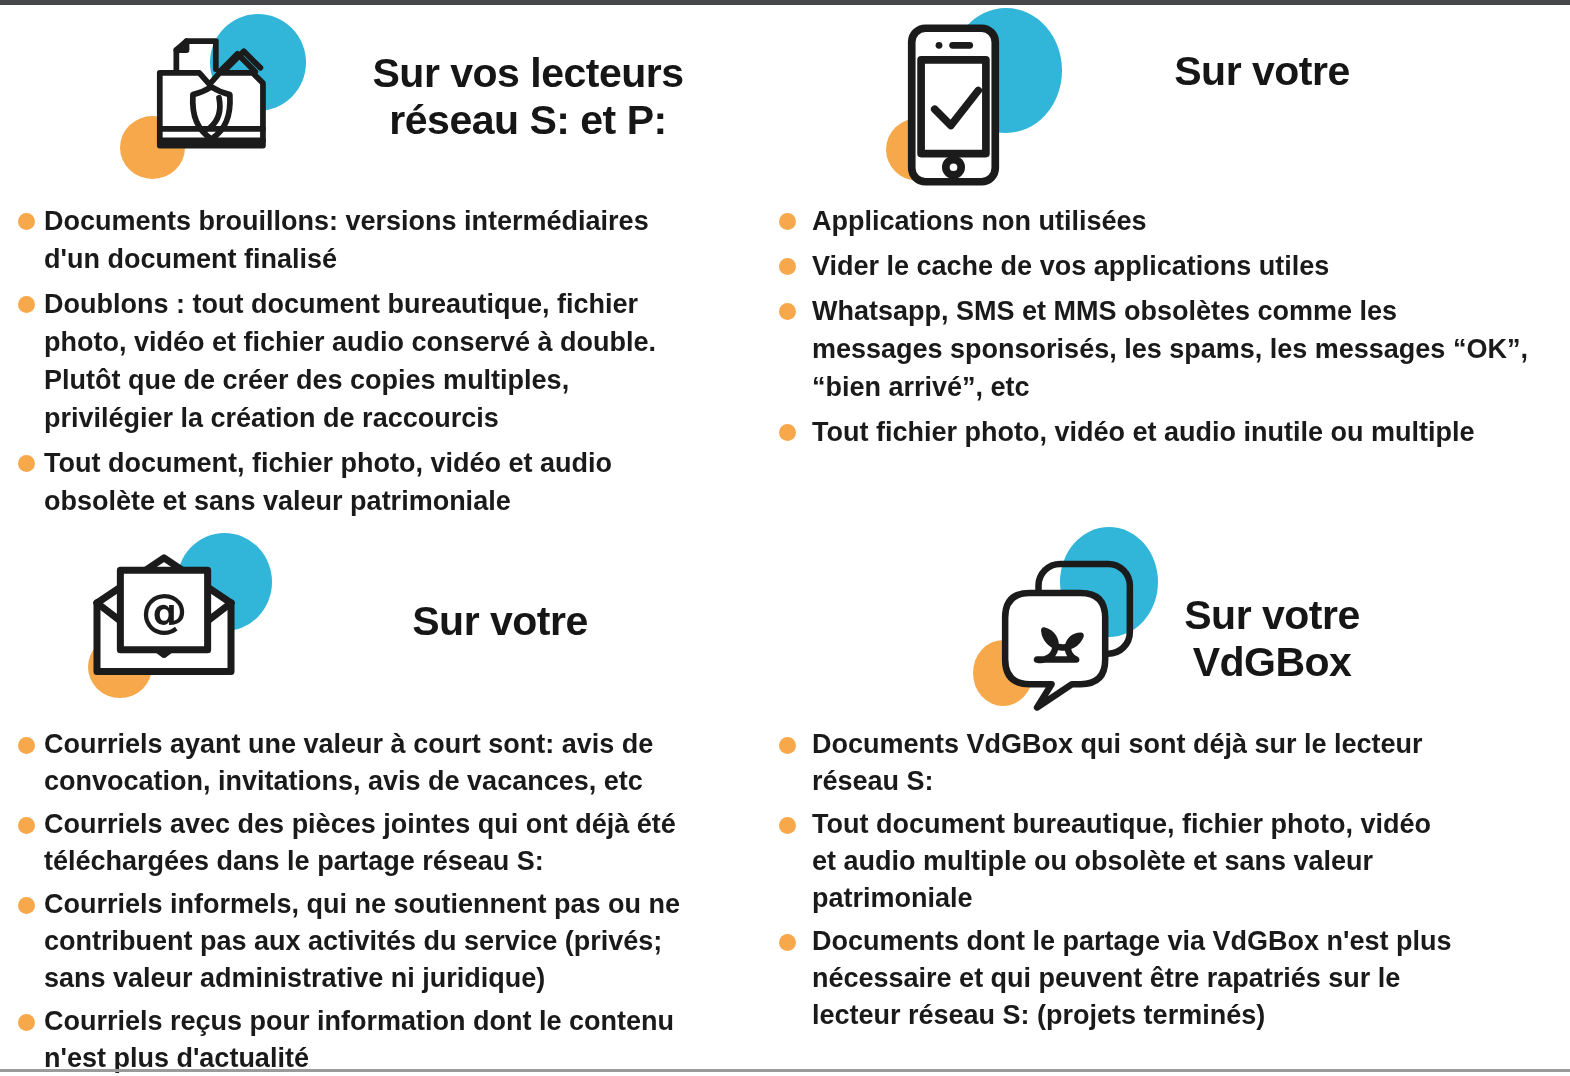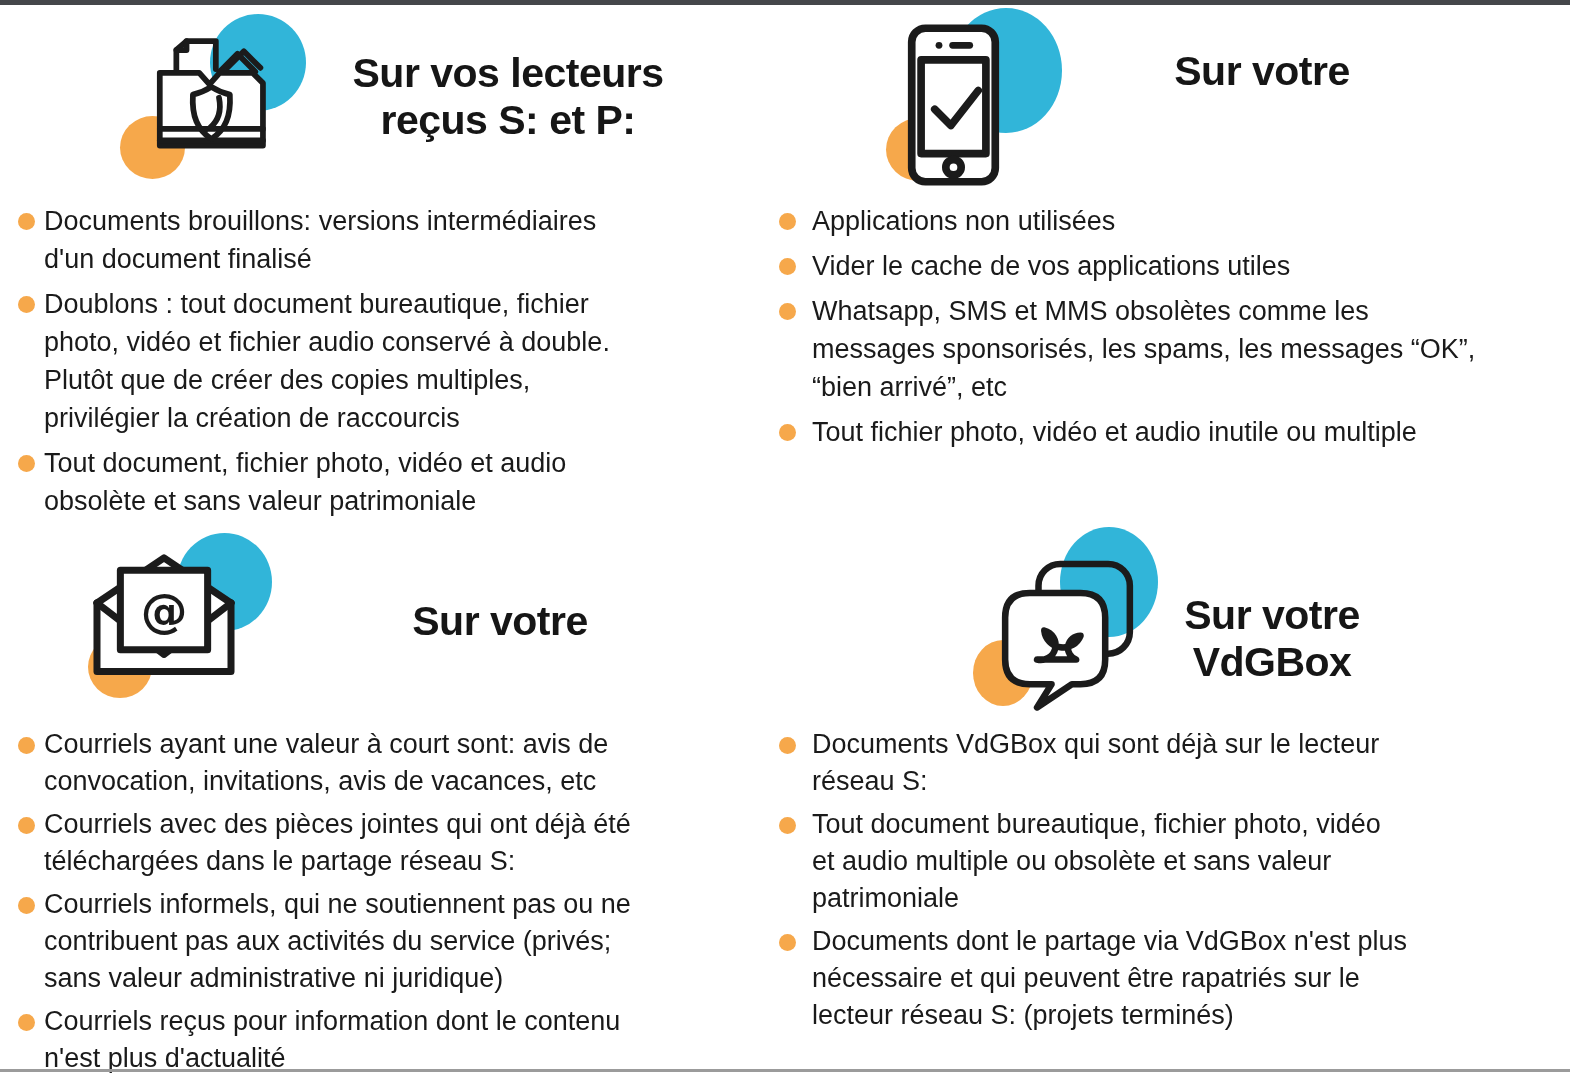--- a/index.html
+++ b/index.html
@@ -24,33 +24,33 @@
 
   .title{
     position:absolute;margin:0;width:400px;text-align:center;
     font-size:41px;line-height:47px;font-weight:bold;color:#161616;letter-spacing:-0.5px;
   }
   .title span{display:block}
 
   .bullets{position:absolute;list-style:none;margin:0;padding:0}
   .bullets li{
     position:relative;margin-bottom:7px;
-    font-size:27px;line-height:38px;font-weight:normal;color:#1a1a1a;
+    font-size:27px;line-height:38px;font-weight:bold;color:#1a1a1a;
   }
   #s3 .bullets li,#s4 .bullets li{line-height:37px;margin-bottom:6px}
   .dot{position:absolute;left:0;top:11px;width:17px;height:17px;border-radius:50%;background:#f6a84b}
   .txt{display:block;white-space:pre-line}
   #s1 .bullets li,#s3 .bullets li{padding-left:26px;width:714px}
   #s2 .bullets li,#s4 .bullets li{padding-left:33px;width:760px}
 
   
   #s1 .blob.blue{left:210px;top:14px;width:96px;height:97px}
   #s1 .blob.orange{left:120px;top:116px;width:65px;height:63px}
   #s1 .icon{left:138px;top:36px}
-  #s1 .title{left:308px;top:50px}
+  #s1 .title{left:328px;top:50px}
   #s1 .bullets{left:18px;top:202px}
 
   
   #s2 .blob.blue{left:165px;top:8px;width:112px;height:125px}
   #s2 .blob.orange{left:101px;top:118px;width:65px;height:63px}
   #s2 .icon{left:120px;top:24px}
   #s2 .title{left:277px;top:48px}
   #s2 .bullets{left:-6px;top:202px}
 
   
@@ -86,21 +86,21 @@
     <path class="ln fo" d="M128,56 L156,28 L184,56"></path>
     <path class="ln fw" d="M34,58 H96 L112,76 L128,58 H180 L196,74 V172 H34 Z"></path>
     <path class="ln fo" d="M34,146 H196"></path>
     <path class="ln fo" d="M34,164 H196"></path>
     <path class="ln fo" d="M115,80 C104,87 95,90 86,92 C84,126 93,147 115,162 C137,147 146,126 144,92 C135,90 126,87 115,80 Z"></path>
     <path class="ln fo" d="M127,97 C131,117 126,133 113,144"></path>
     <circle cx="107" cy="148" r="3" fill="#1b1b1b"></circle>
   </svg>
   <h2 class="title">
     <span>Sur vos lecteurs</span>
-    <span>reçus S: et P:</span>
+    <span>réseau S: et P:</span>
   </h2>
   <ul class="bullets">
     <li>
         <span class="dot"></span>
         <span class="txt">Documents brouillons: versions intermédiaires
 d'un document finalisé</span>
       </li>
     <li>
         <span class="dot"></span>
         <span class="txt">Doublons : tout document bureautique, fichier

